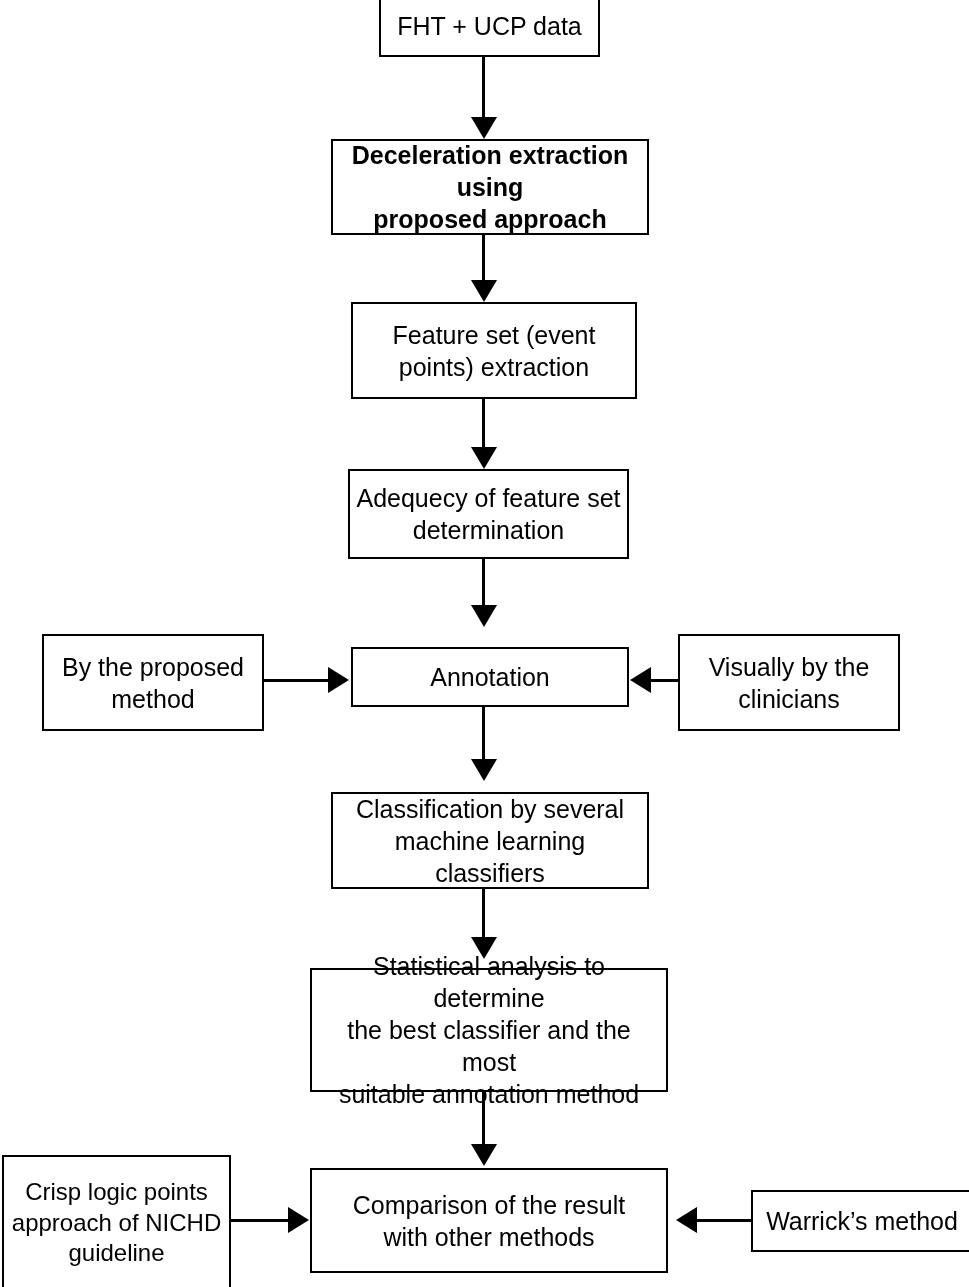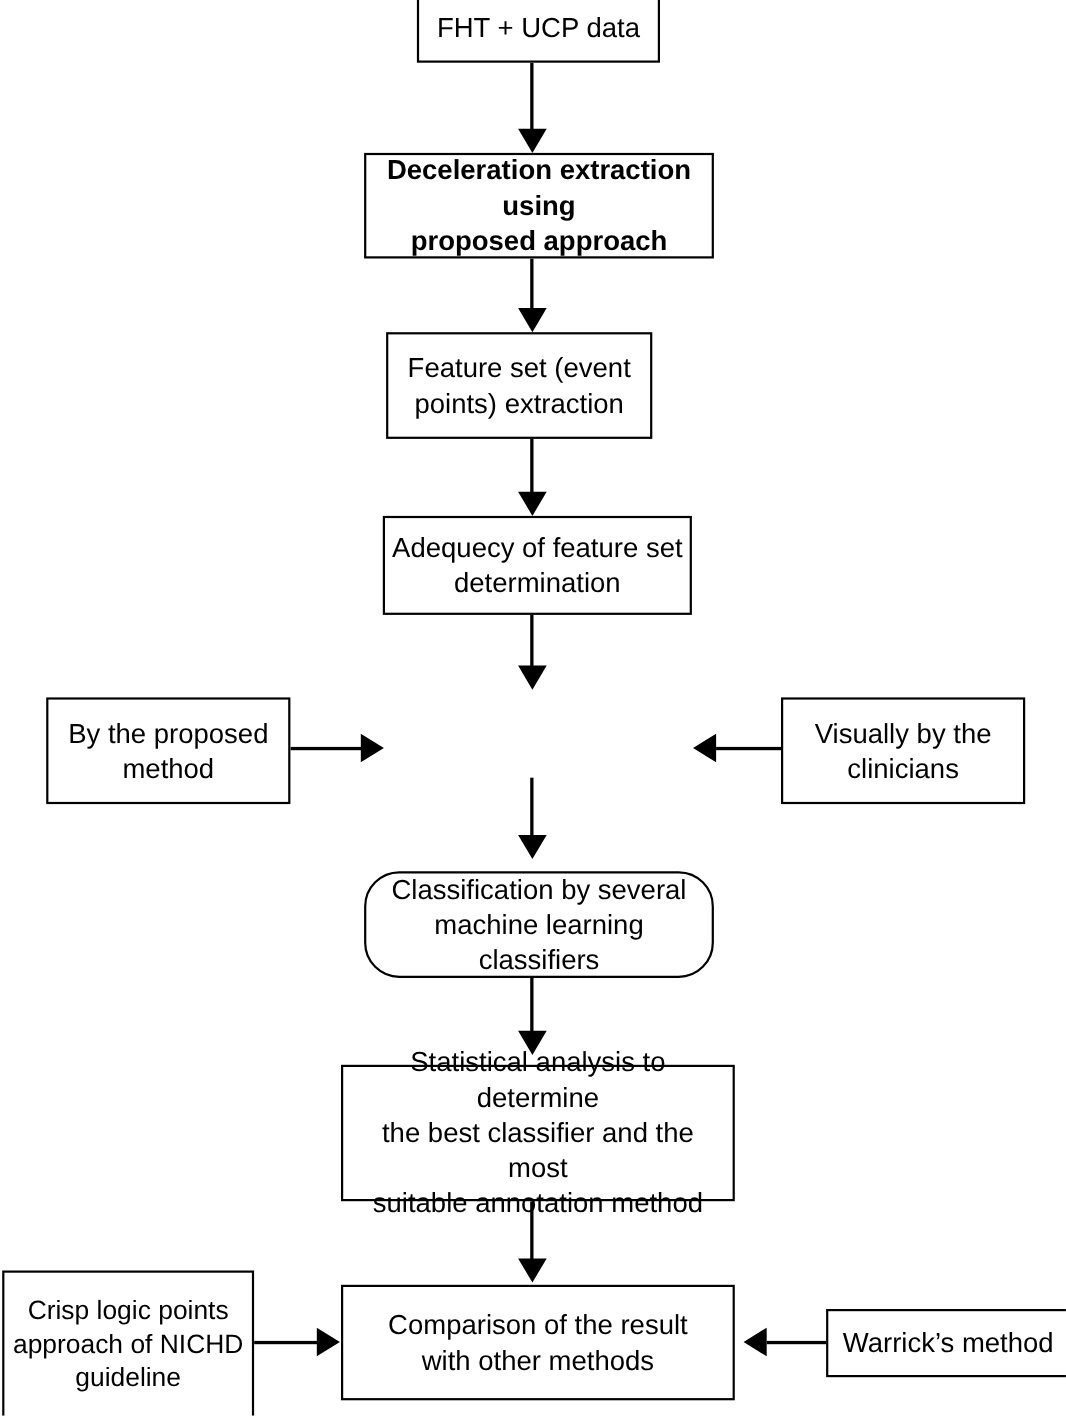--- a/index.html
+++ b/index.html
@@ -88,21 +88,21 @@
   <div class="arrowhead arrow-down" style="left:471px; top:117px;"></div>
 
   <div class="node fs-25" style="left:331px; top:139px; width:318px; height:96px;font-weight:bold;">
     <span class="node-label">Deceleration extraction using
 proposed approach</span>
   </div>
 
   <div class="edge-v" style="left:482px; top:235px; height:47px;"></div>
   <div class="arrowhead arrow-down" style="left:471px; top:280px;"></div>
 
-  <div class="node fs-25" style="left:351px; top:302px; width:242px; height:97px;">
+  <div class="node fs-25" style="left:351px; top:302px; width:286px; height:97px;">
     <span class="node-label">Feature set (event
 points) extraction</span>
   </div>
 
   <div class="edge-v" style="left:482px; top:399px; height:50px;"></div>
   <div class="arrowhead arrow-down" style="left:471px; top:447px;"></div>
 
   <div class="node fs-25" style="left:348px; top:469px; width:281px; height:90px;align-items:center;">
     <span class="node-label">Adequecy of feature set
 determination</span>
@@ -112,33 +112,36 @@
   <div class="arrowhead arrow-down" style="left:471px; top:605px;"></div>
 
   <div class="node fs-25" style="left:42px; top:634px; width:222px; height:97px;">
     <span class="node-label">By the proposed
 method</span>
   </div>
 
   <div class="edge-h" style="left:264px; top:679px; width:66px;"></div>
   <div class="arrowhead arrow-right" style="left:328px; top:667px;"></div>
 
+  <div class="node fs-25" style="left:351px; top:647px; width:278px; height:60px;">
+    <span class="node-label">Annotation</span>
+  </div>
 
-  <div class="node fs-25" style="left:710px; top:634px; width:222px; height:97px;align-items:center;">
+  <div class="node fs-25" style="left:678px; top:634px; width:222px; height:97px;align-items:center;">
     <span class="node-label">Visually by the
 clinicians</span>
   </div>
 
   <div class="edge-h" style="left:651px; top:679px; width:60px;"></div>
   <div class="arrowhead arrow-left" style="left:630px; top:667px;"></div>
 
   <div class="edge-v" style="left:482px; top:707px; height:54px;"></div>
   <div class="arrowhead arrow-down" style="left:471px; top:759px;"></div>
 
-  <div class="node fs-25" style="left:331px; top:792px; width:318px; height:97px;border-radius:32px;">
+  <div class="node fs-25" style="left:331px; top:792px; width:318px; height:97px;">
     <span class="node-label">Classification by several
 machine learning classifiers</span>
   </div>
 
   <div class="edge-v" style="left:482px; top:889px; height:50px;"></div>
   <div class="arrowhead arrow-down" style="left:471px; top:937px;"></div>
 
   <div class="node fs-25" style="left:310px; top:968px; width:358px; height:124px;text-align:center;">
     <span class="node-label">Statistical analysis to determine
 the best classifier and the most

